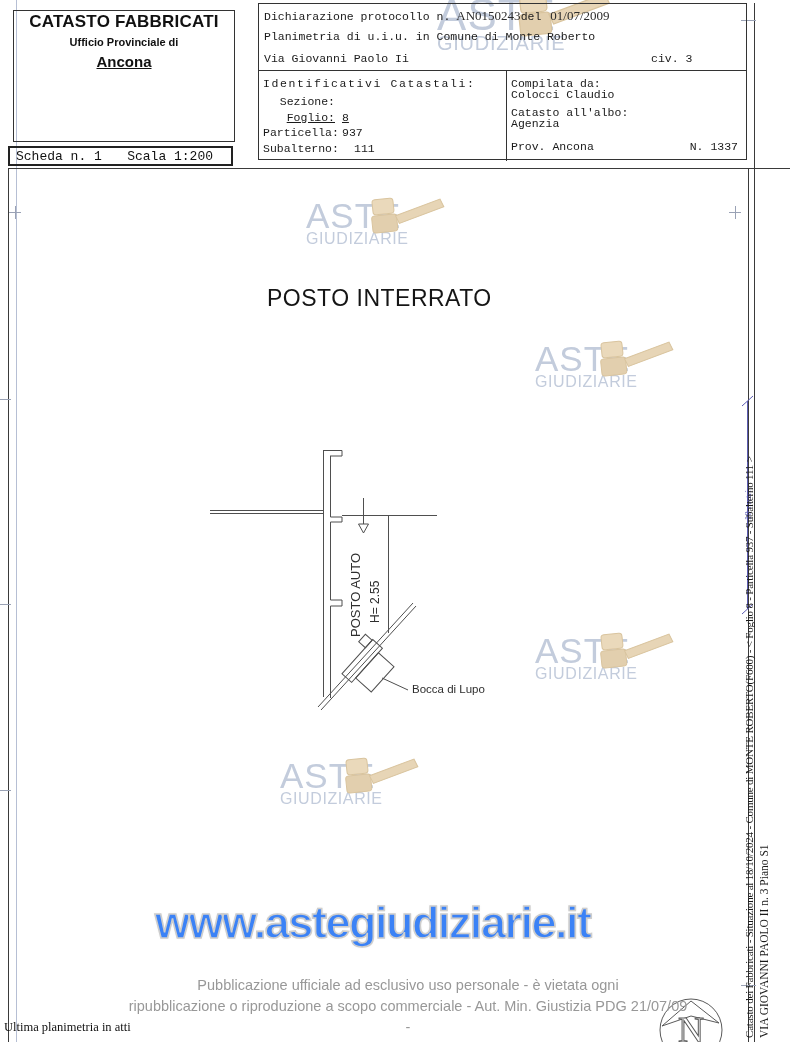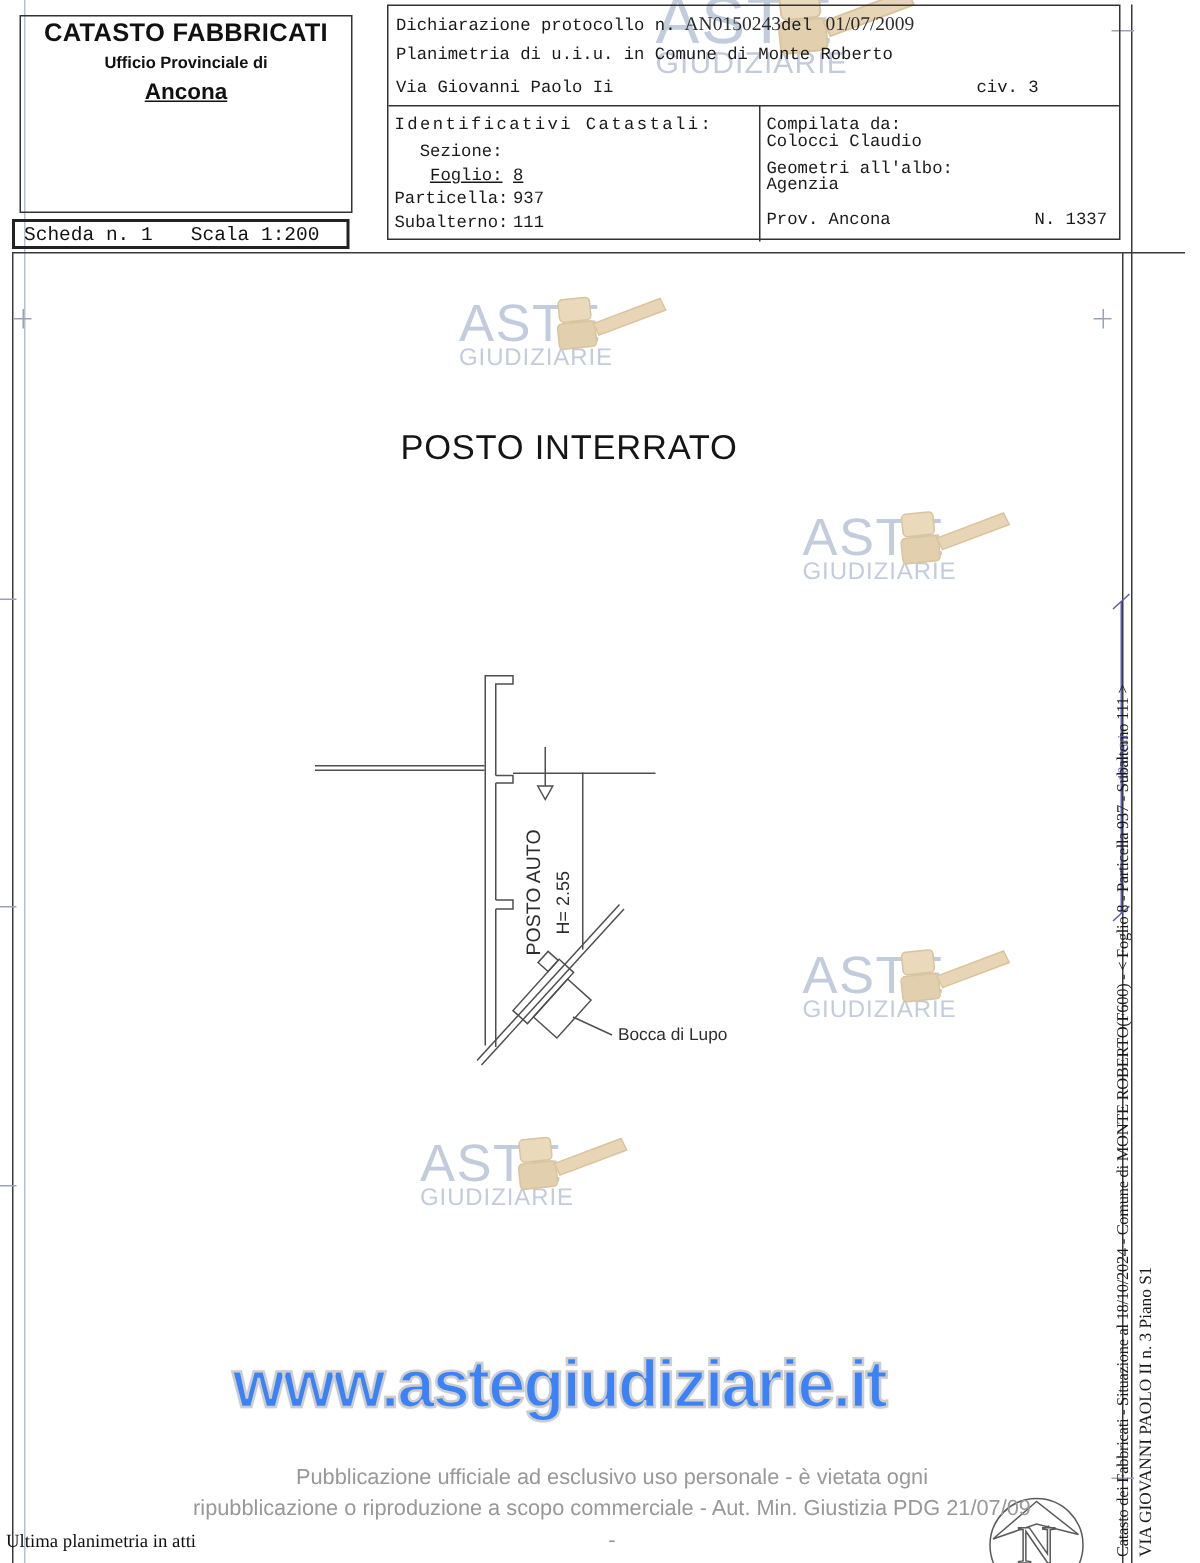--- a/index.html
+++ b/index.html
@@ -39,21 +39,21 @@
   .d1{top:4px;} .d2{top:26px;} .d3{top:48px;}
   .serif-ov{font-family:"Liberation Serif",serif;font-size:13px;color:#2b2b2b;}
   .proto{margin-left:6px;} .date{margin-left:9px;}
   .civ{position:absolute;left:392px;top:48px;}
   .hdiv{position:absolute;left:0;top:66px;width:100%;height:1px;background:#333;}
   .vdiv{position:absolute;left:247px;top:66px;width:1px;height:91px;background:#333;}
   .cat-title{position:absolute;left:4px;top:73px;letter-spacing:1.6px;}
   .cat-row{position:absolute;left:4px;display:flex;}
   .cat-label{display:inline-block;width:72px;text-align:right;}
   .cat-val{margin-left:7px;}
-  .cr0{top:91px;} .cr1{top:106.5px;text-decoration:underline;} .cr2{top:122px;} .cr3{top:137.5px;}
+  .cr0{top:91px;} .cr1{top:106.5px;text-decoration:underline;} .cr2{top:122px;} .cr3{top:137.5px;gap:12px;}
   .comp{position:absolute;left:252px;white-space:nowrap;}
   .cp0{top:73px;} .cp1{top:83.5px;} .cp2{top:102px;} .cp3{top:112.5px;}
   .prov-row{position:absolute;left:252px;top:136px;width:227px;display:flex;justify-content:space-between;}
 
   
   .floor-title{left:267px;top:285px;font-size:23px;color:#151515;letter-spacing:.5px;z-index:3;}
 
   
   .url-wm{left:155px;top:897px;z-index:3;font-weight:bold;font-size:45px;letter-spacing:-1.5px;
     color:#3b82f6;-webkit-text-stroke:1.6px #cdcdcd;text-shadow:0 0 2px rgba(175,175,175,.55);}
@@ -241,21 +241,21 @@
     <span class="cat-label">Particella:</span>
     <span class="cat-val">937</span>
   </div>
   <div class="cat-row cr3">
     <span class="cat-label">Subalterno:</span>
     <span class="cat-val">111</span>
   </div>
 
   <div class="comp cp0">Compilata da:</div>
   <div class="comp cp1">Colocci Claudio</div>
-  <div class="comp cp2">Geometri all'albo:</div>
+  <div class="comp cp2">Catasto all'albo:</div>
   <div class="comp cp3">Agenzia</div>
   <div class="prov-row">
     <span>Prov. Ancona</span>
     <span>N. 1337</span>
   </div>
 </div>
 
 <div class="abs floor-title">POSTO INTERRATO</div>
 
 <div class="abs url-wm">www.astegiudiziarie.it</div>

